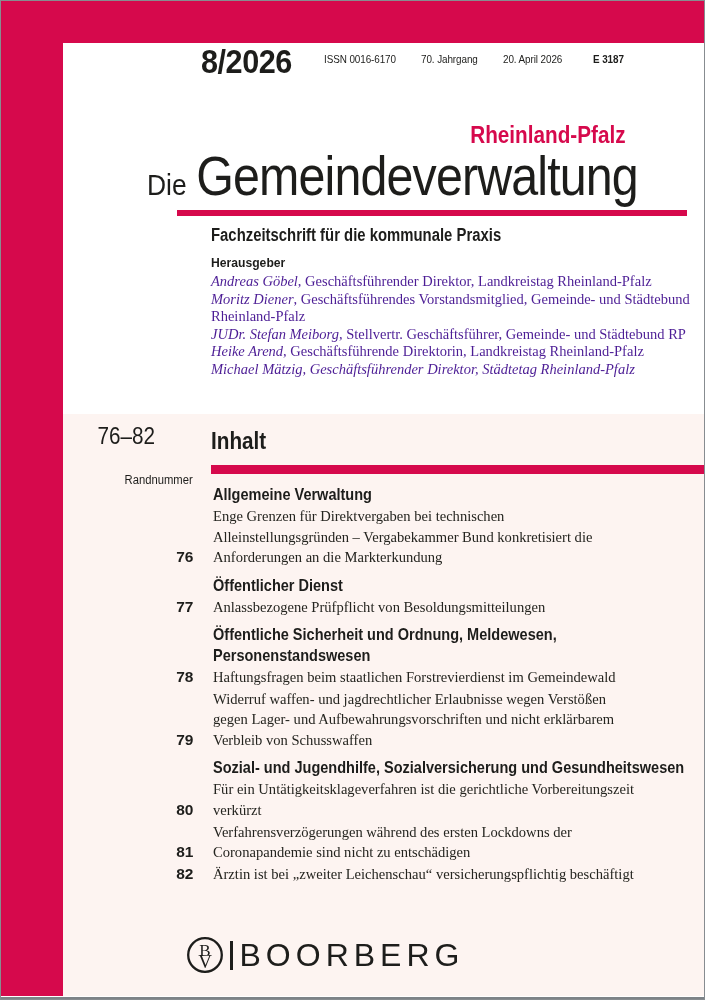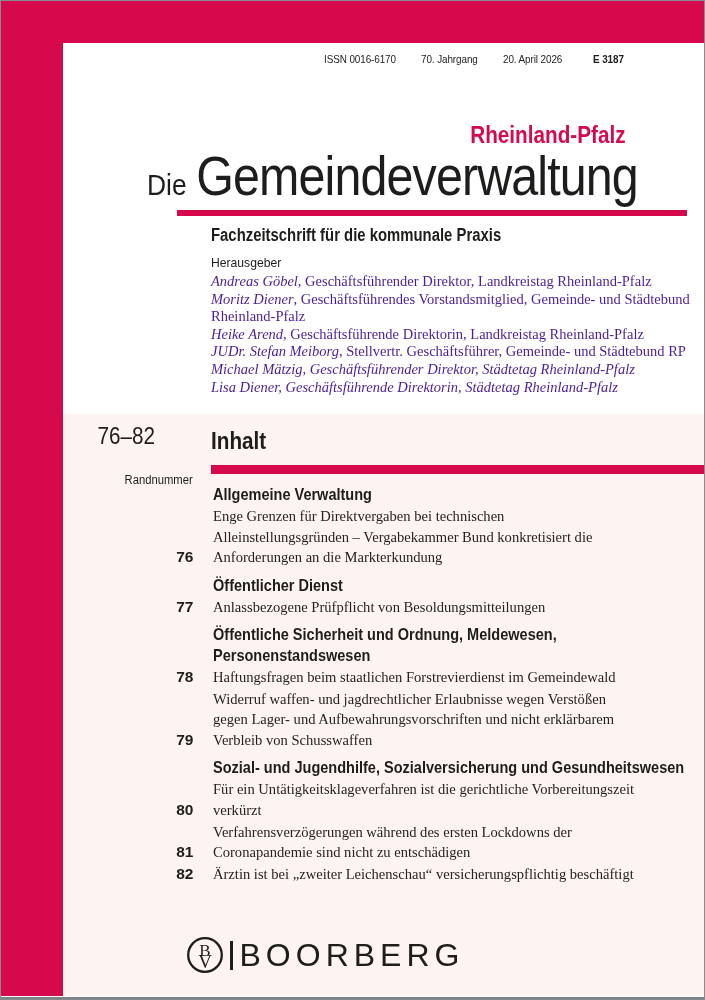--- a/index.html
+++ b/index.html
@@ -29,21 +29,21 @@
   .meta-volume{left:420px;}
   .meta-date{left:502px;}
   .meta-e{left:592px;font-weight:bold;}
   .region{position:absolute;right:78px;top:121px;font-size:23px;font-weight:bold;color:var(--accent);white-space:nowrap;text-align:right;}
   .title-row{position:absolute;left:146px;top:148px;display:flex;align-items:baseline;gap:11px;white-space:nowrap;transform:scaleX(0.88);transform-origin:0 0;}
   .title-prefix{font-size:30px;line-height:1;}
   .title-main{font-size:55px;line-height:1;letter-spacing:-1px;}
   .title-rule{position:absolute;left:176px;top:209px;width:510px;height:6px;background:var(--accent);}
   .subtitle{position:absolute;left:210px;top:224px;font-size:17.5px;font-weight:bold;white-space:nowrap;}
   
-  .pub-heading{position:absolute;left:210px;top:254px;font-size:13.5px;font-weight:normal;white-space:nowrap;}
+  .pub-heading{position:absolute;left:210px;top:254px;font-size:13.5px;font-weight:bold;white-space:nowrap;}
   .publishers{position:absolute;left:210px;top:272px;font-family:"Liberation Serif",serif;font-size:14.5px;line-height:17.6px;color:#4c1d95;}
   .pub-line{white-space:pre;}
   .pub-name{font-style:italic;}
   .all-italic{font-style:italic;}
   
   .range{position:absolute;left:90px;top:422px;width:102px;text-align:left;font-size:23px;font-weight:normal;white-space:nowrap;}
   .range-label{position:absolute;left:90px;top:472px;width:102px;text-align:right;font-size:12.5px;white-space:nowrap;}
   .inhalt-heading{position:absolute;left:210px;top:427px;font-size:23px;font-weight:bold;white-space:nowrap;}
   .toc-bar{position:absolute;left:210px;top:464px;right:0;height:9px;background:var(--accent);}
   
@@ -62,43 +62,43 @@
 </head>
 <body>
 
 <div id="page">
 
   <div class="bar-top"></div>
   <div class="cream-area"></div>
   <div class="bar-left"></div>
   <div class="edge-bottom"></div>
 
+  <div class="issue"><span class="cond90">8/2026</span></div>
   <div class="meta meta-issn"><span class="cond90">ISSN 0016-6170</span></div>
   <div class="meta meta-volume"><span class="cond90">70. Jahrgang</span></div>
   <div class="meta meta-date"><span class="cond90">20. April 2026</span></div>
   <div class="meta meta-e"><span class="cond90">E 3187</span></div>
 
   <div class="region"><span class="cond90r">Rheinland-Pfalz</span></div>
 
   <div class="title-row">
     <span class="title-prefix">Die</span>
     <span class="title-main">Gemeindeverwaltung</span>
   </div>
   <div class="title-rule"></div>
   <div class="subtitle"><span class="cond85">Fachzeitschrift für die kommunale Praxis</span></div>
 
   <div class="pub-heading"><span class="cond90">Herausgeber</span></div>
   <div class="publishers" id="publishers-list">
       <div class="pub-line"><span class="pub-name">Andreas Göbel</span><span>, Geschäftsführender Direktor, Landkreistag Rheinland-Pfalz</span></div>
       <div class="pub-line"><span class="pub-name">Moritz Diener</span><span>, Geschäftsführendes Vorstandsmitglied, Gemeinde- und Städtebund
 Rheinland-Pfalz</span></div>
+      <div class="pub-line"><span class="pub-name">JUDr. Stefan Meiborg</span><span>, Stellvertr. Geschäftsführer, Gemeinde- und Städtebund RP</span></div>
       <div class="pub-line"><span class="pub-name">Heike Arend</span><span>, Geschäftsführende Direktorin, Landkreistag Rheinland-Pfalz</span></div>
-      <div class="pub-line"><span class="pub-name">JUDr. Stefan Meiborg</span><span>, Stellvertr. Geschäftsführer, Gemeinde- und Städtebund RP</span></div>
       <div class="pub-line all-italic"><span class="pub-name">Michael Mätzig</span><span>, Geschäftsführender Direktor, Städtetag Rheinland-Pfalz</span></div>
-      <div class="pub-line all-italic"><span class="pub-name">Lisa Diener</span><span>, Geschäftsführende Direktorin, Städtetag Rheinland-Pfalz</span></div>
     </div>
 
   <div class="range"><span class="cond90r">76–82</span></div>
   <div class="range-label"><span class="cond90r">Randnummer</span></div>
   <div class="inhalt-heading"><span class="cond90">Inhalt</span></div>
   <div class="toc-bar"></div>
 
   <div class="toc" id="toc">
       <div class="toc-section">Allgemeine Verwaltung</div>
       <div class="toc-row">

